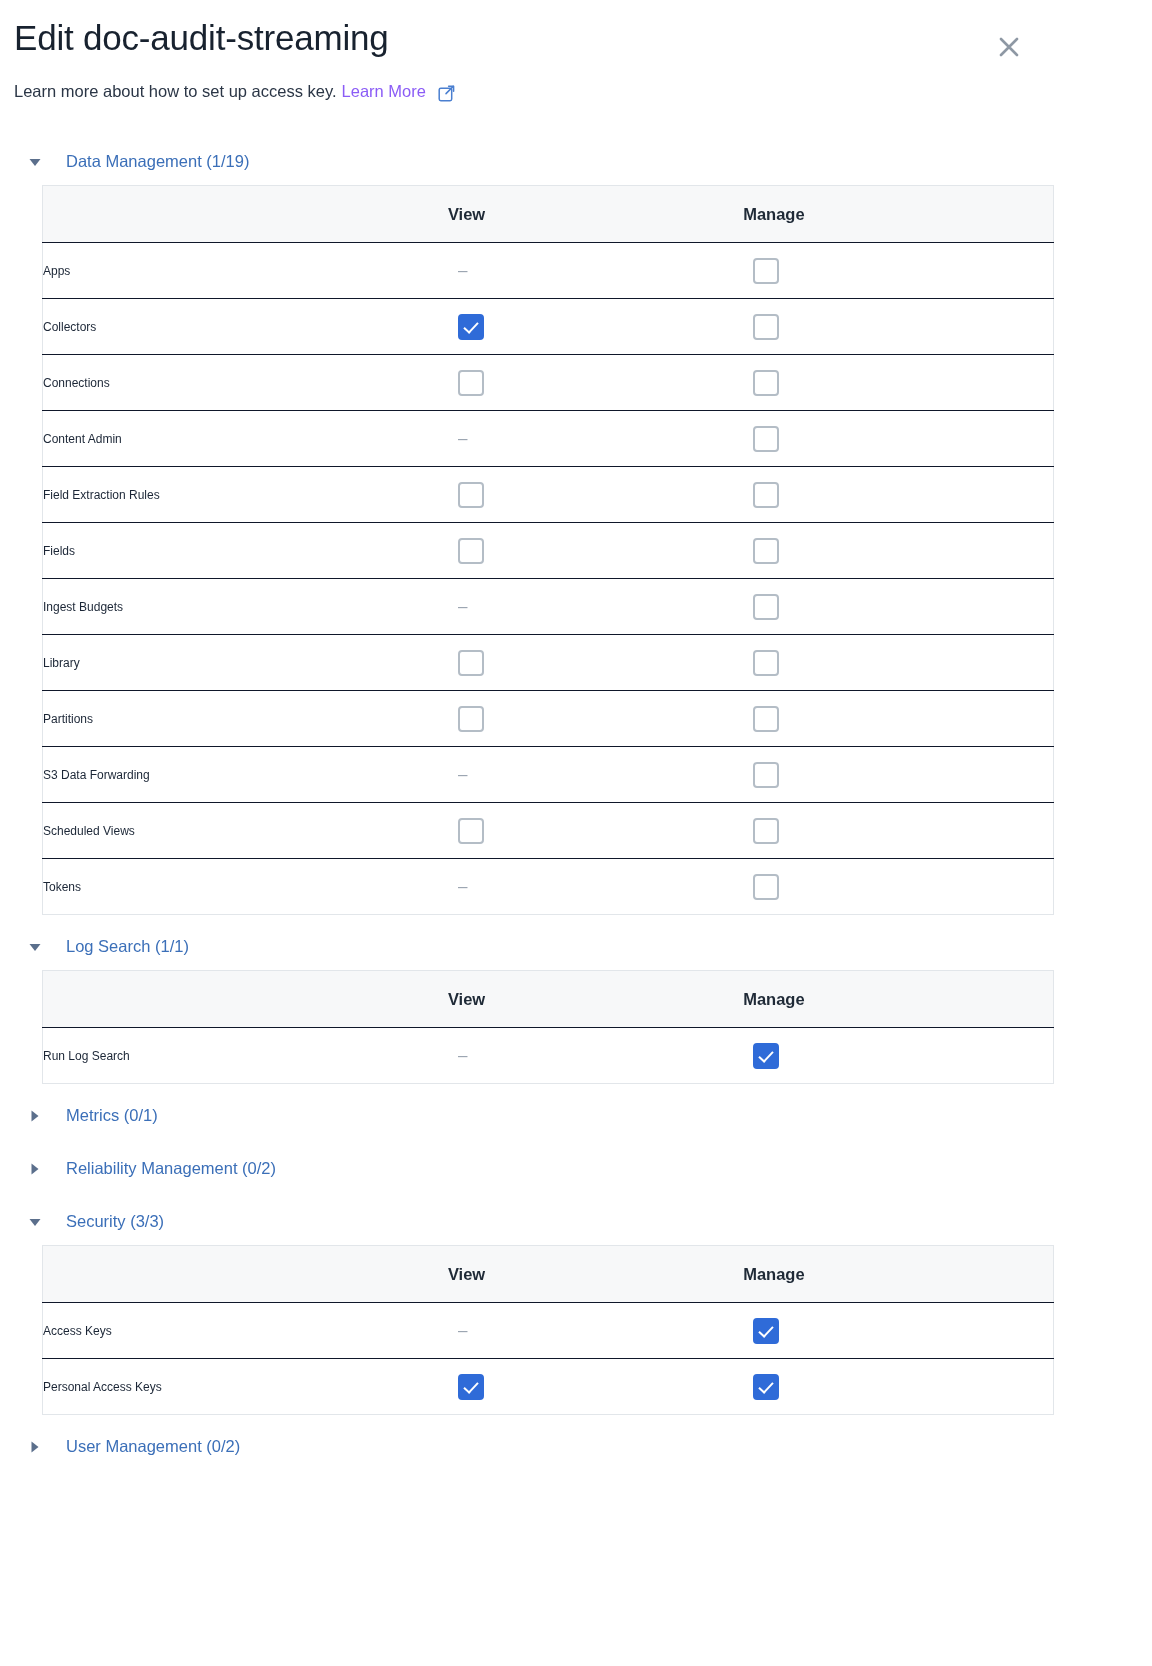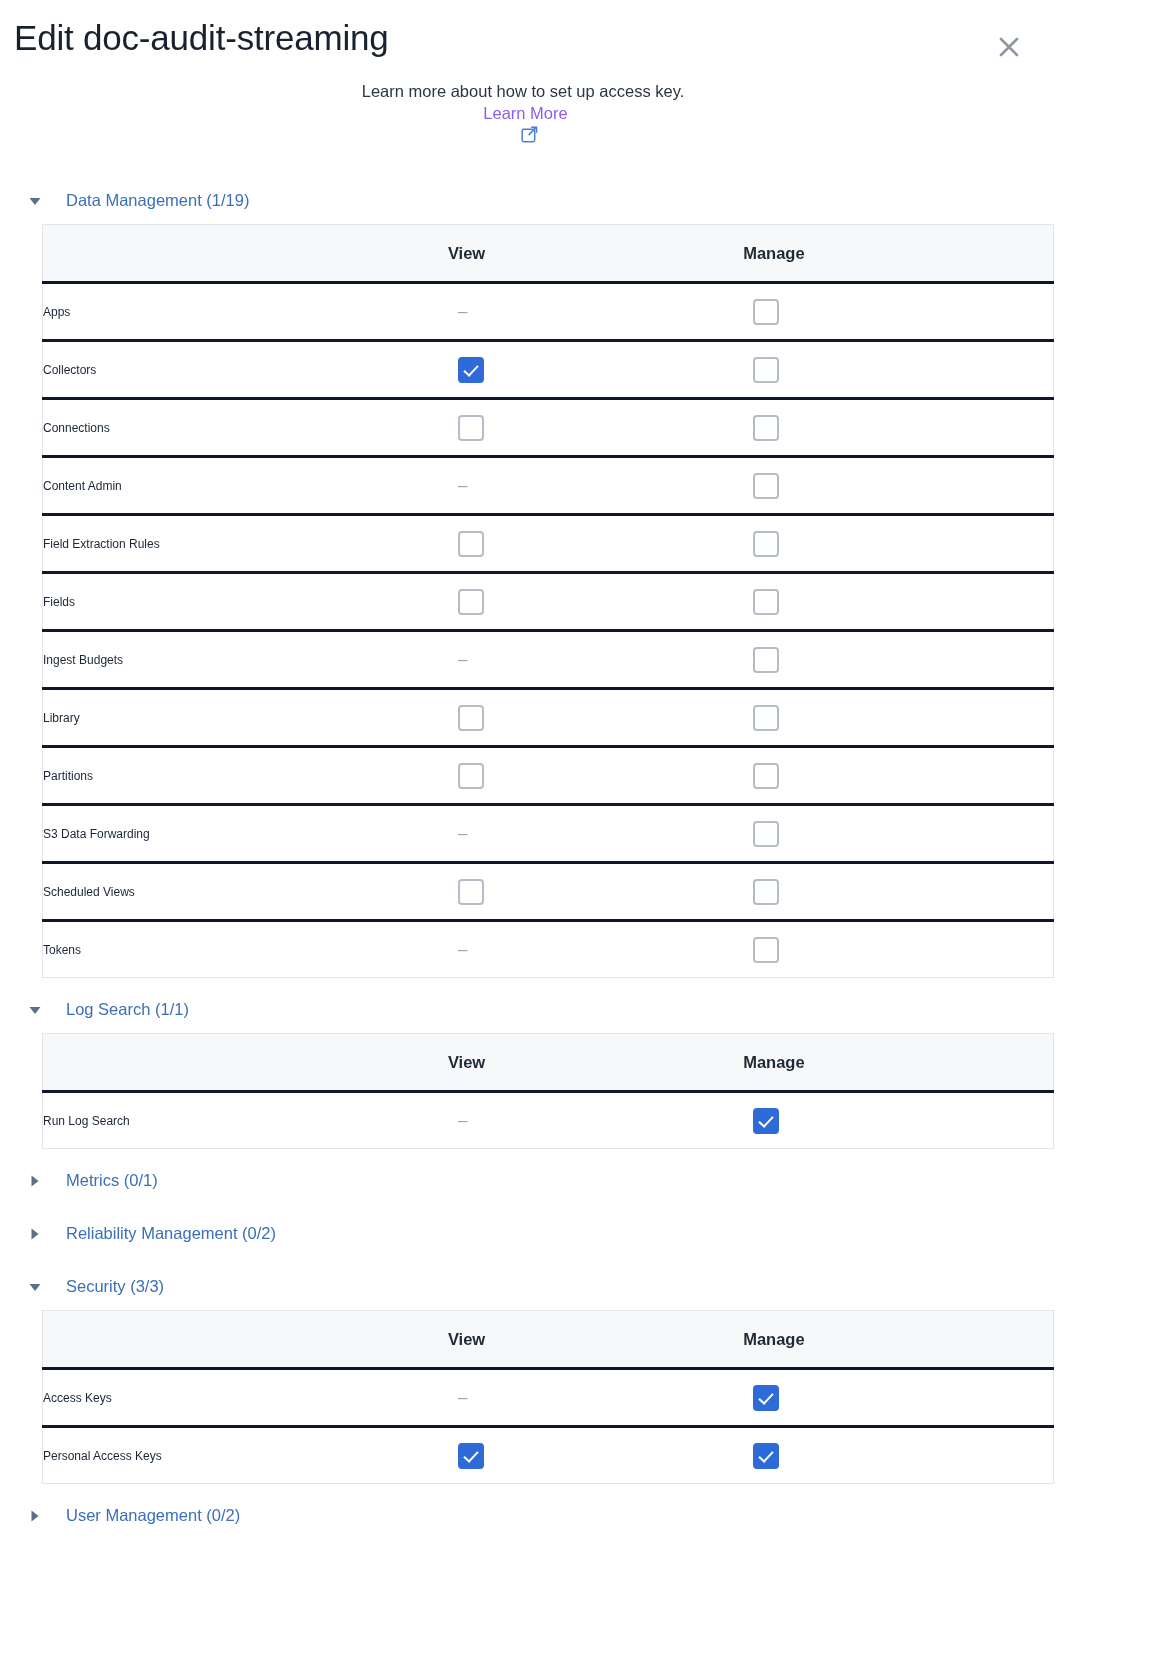--- a/index.html
+++ b/index.html
@@ -48,21 +48,20 @@
   .close-btn svg { display: block; }
 
   .subtitle {
     margin-top: 18px;
     font-size: 16.5px;
     line-height: 22px;
     color: #2b3646;
     display: flex;
     align-items: center;
     gap: 0;
-    flex-direction: column;
   }
   .subtitle .learn-link {
     color: #8b5cf6;
     text-decoration: none;
     margin-left: 5px;
   }
   .ext-icon {
     display: inline-block;
     margin-left: 12px;
     width: 17px;
@@ -102,21 +101,21 @@
   
   .perm-table {
     width: 1012px;
     margin: 10px 0 0 28px;
     border: 1px solid #e2e6ea;
     border-collapse: collapse;
     background: #fff;
     table-layout: fixed;
   }
   .perm-table th, .perm-table td {
-    border-bottom: 3px solid #0f172a;
+    border-bottom: 1px solid #0f172a;
     padding: 0;
     text-align: left;
     vertical-align: middle;
   }
   .perm-table tr:last-child td { border-bottom: none; }
   .perm-table thead th {
     background: #f7f8f9;
     height: 56px;
     font-size: 16.5px;
     font-weight: bold;

